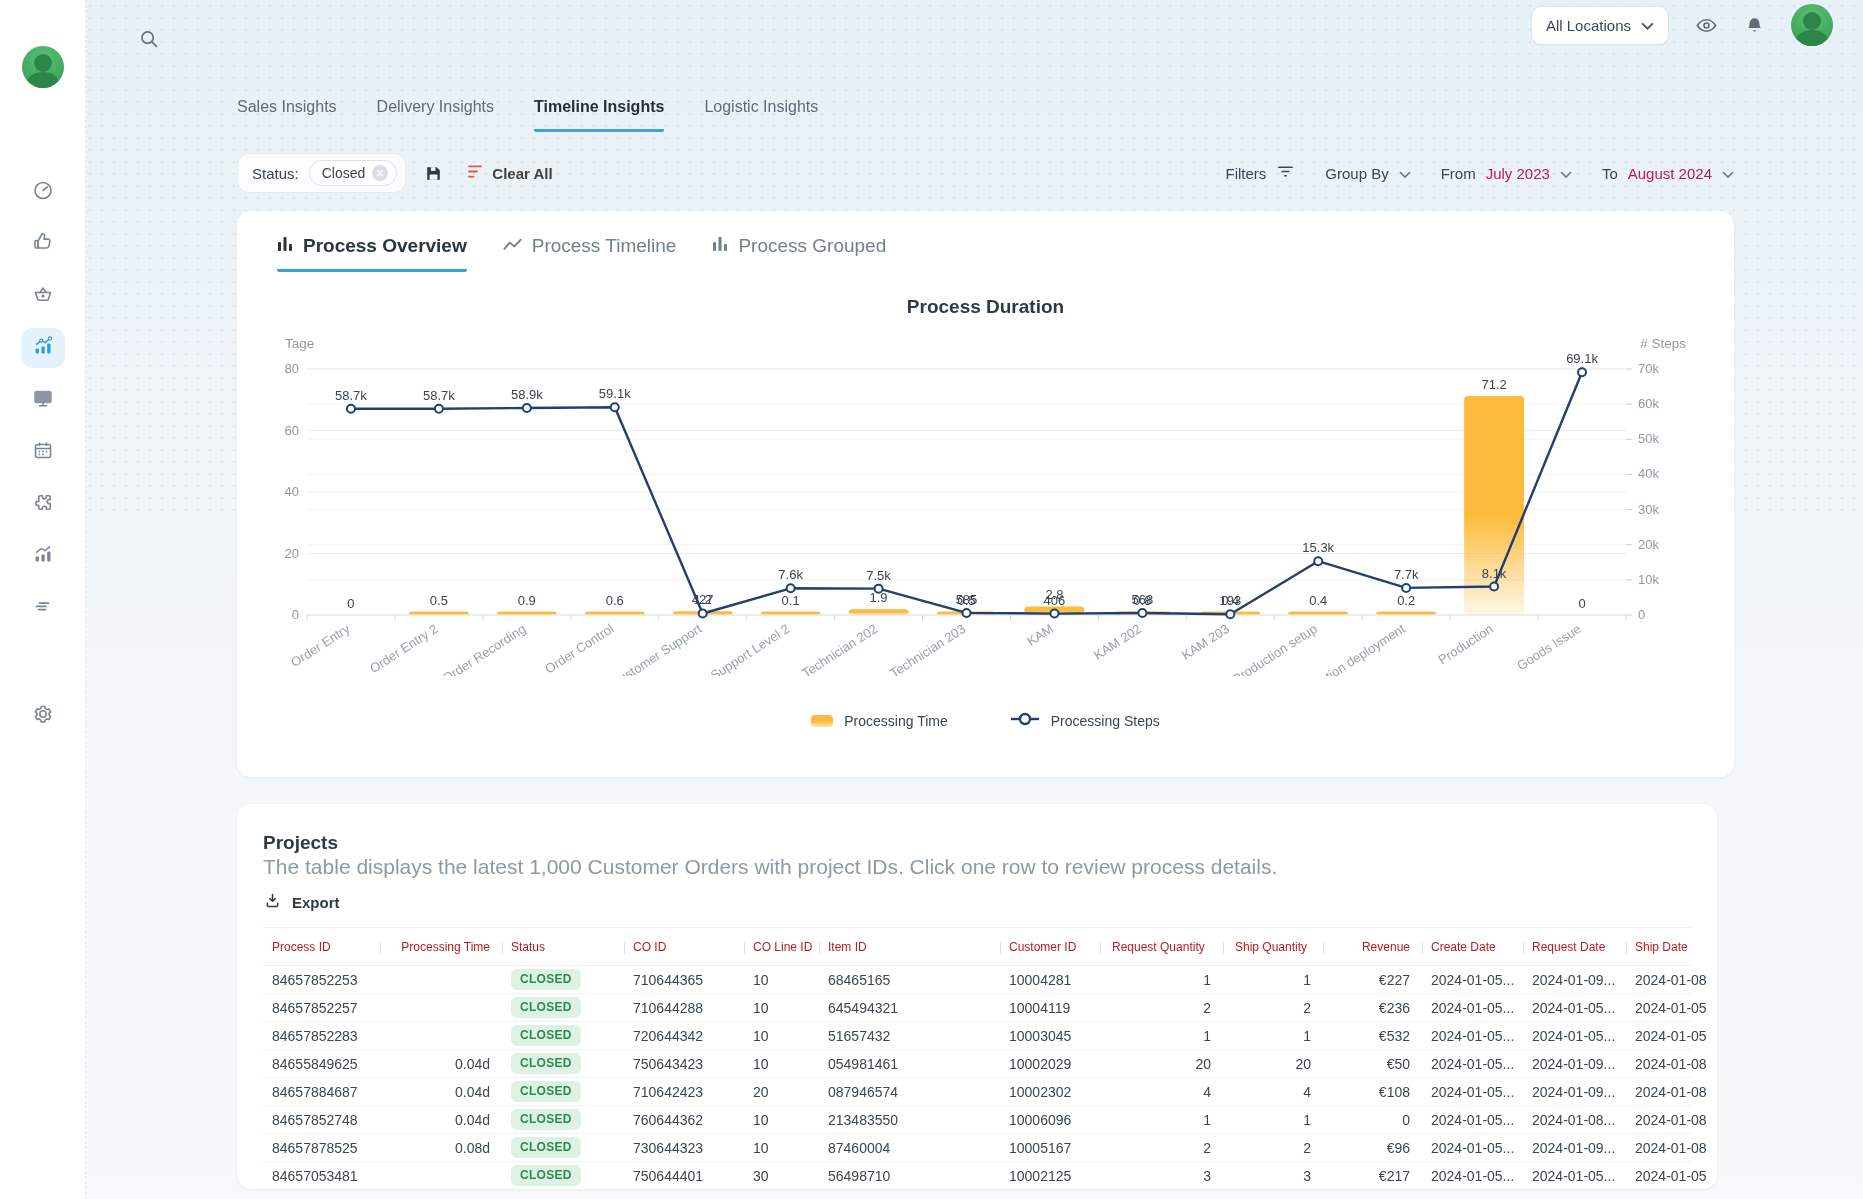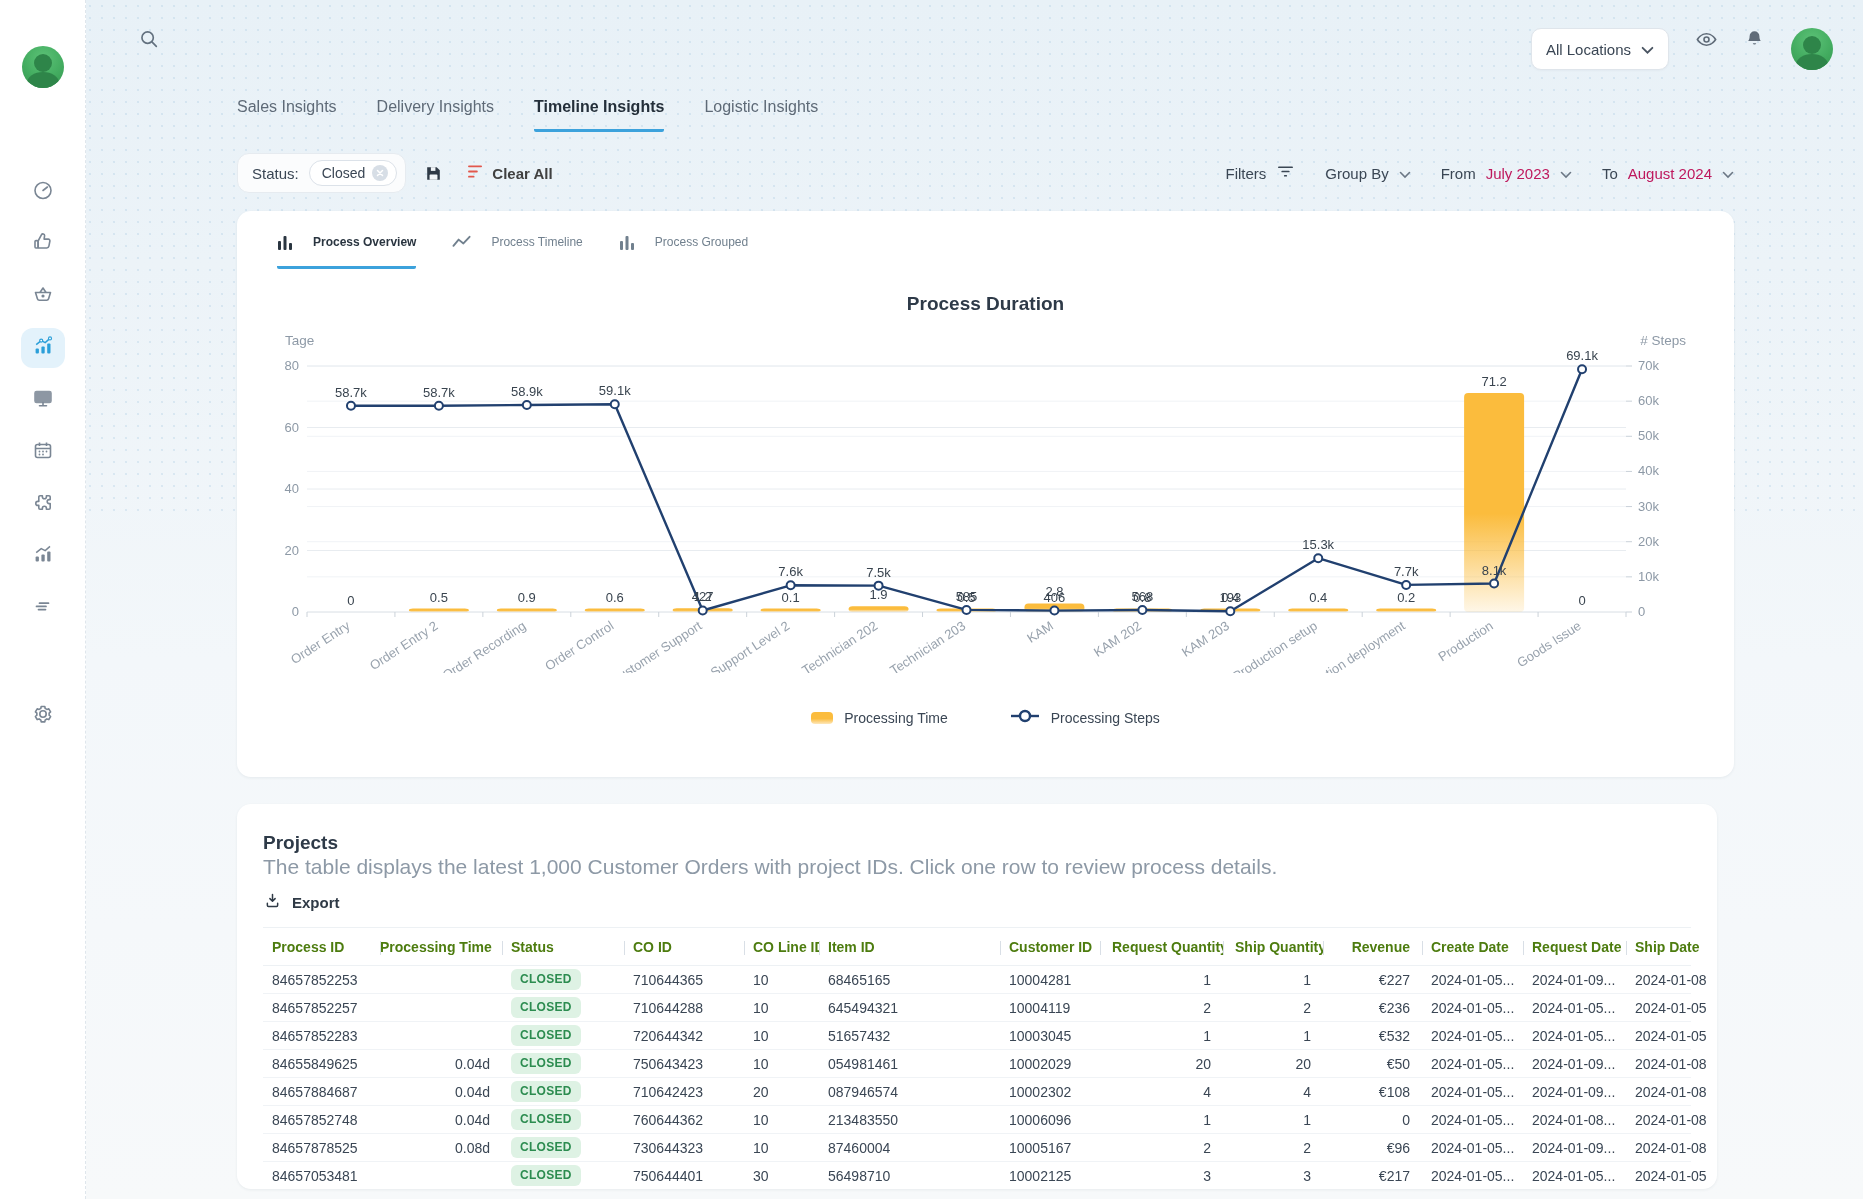--- a/index.html
+++ b/index.html
@@ -20,21 +20,21 @@
   .s-avatar::before{content:"";position:absolute;left:50%;top:18%;width:18px;height:18px;margin-left:-9px;border-radius:50%;background:#2E8549}
   .s-avatar::after{content:"";position:absolute;left:50%;top:62%;width:32px;height:22px;margin-left:-16px;border-radius:50%;background:#2E8549}
   .s-nav{display:flex;flex-direction:column;align-items:center;gap:12px;margin-top:84px}
   .s-item{width:44px;height:40px;border-radius:12px;display:flex;align-items:center;justify-content:center;color:#7A8694;cursor:pointer}
   .s-item svg{width:24px;height:24px}
   .s-item.active{background:#E3F2FB;color:#2B9FD9}
   .s-item.gear{margin-top:56px}
   
   .main{position:absolute;left:86px;top:0;right:0;bottom:0}
   .top-search{position:absolute;left:52px;top:28px;color:#62707E;cursor:pointer}
-  .top-right{position:absolute;right:30px;top:28px;display:flex;gap:26px;z-index:6}
+  .top-right{position:absolute;right:30px;top:4px;display:flex;align-items:center;gap:26px;z-index:6}
   .loc-btn{display:flex;align-items:center;gap:10px;background:#fff;border:1px solid #DFE5EB;border-radius:10px;
     padding:10px 14px;font-size:15px;color:#3A4654;cursor:pointer;box-shadow:0 1px 2px rgba(40,60,80,.04)}
   .icon-btn{color:#5F6B78;cursor:pointer;display:flex}
   .t-avatar{width:42px;height:42px;border-radius:50%;position:relative;overflow:hidden;cursor:pointer;
     background:radial-gradient(circle at 50% 30%,#5CC277 0%,#43AC60 55%,#359750 100%)}
   .t-avatar::before{content:"";position:absolute;left:50%;top:18%;width:18px;height:18px;margin-left:-9px;border-radius:50%;background:#2E8549}
   .t-avatar::after{content:"";position:absolute;left:50%;top:62%;width:32px;height:22px;margin-left:-16px;border-radius:50%;background:#2E8549}
   
   .content{padding:0 40px 0 151px;position:relative}
   .nav-tabs{margin-top:98px;display:flex;gap:40px}
@@ -49,21 +49,21 @@
   .fchip .x{width:16px;height:16px;border-radius:50%;background:#D7DEE6;display:flex;align-items:center;justify-content:center;cursor:pointer}
   .save-btn{display:flex;margin-left:4px;cursor:pointer}
   .clear-all{display:flex;align-items:center;gap:8px;color:#404040;font-size:15px;font-weight:700;margin-left:10px;cursor:pointer}
   .f-right{margin-left:auto;display:flex;align-items:center;gap:30px;font-size:15px;color:#3A4654}
   .f-ctl{display:flex;align-items:center;gap:10px;cursor:pointer}
   .f-ctl .val{color:#be185d}
   
   .chart-card{margin-top:18px;width:1497px;height:566px;background:#fff;border-radius:14px;
     box-shadow:0 1px 3px rgba(30,50,70,.07);padding:24px 40px 0 40px}
   .chart-tabs{display:flex;gap:36px}
-  .ctab{display:flex;align-items:flex-start;gap:20px;font-size:12px;color:#71808E;padding-bottom:12px;
+  .ctab{display:flex;align-items:flex-start;gap:10px;font-size:19px;color:#71808E;padding-bottom:12px;
     border-bottom:3px solid transparent;cursor:pointer}
   .ctab.active{color:#2A3540;font-weight:700;border-bottom-color:#3CA2DC;border-radius:2px}
   .chart-title{text-align:center;margin-top:24px;font-size:19px;font-weight:700;color:#2E3A48}
   #chart-svg{display:block;width:1417px;height:352px;margin-top:6px}
   .tick{font:13px "Liberation Sans",sans-serif;fill:#8D99A6}
   .axisTitle{font:13.5px "Liberation Sans",sans-serif;fill:#8D99A6}
   .dlabel{font:13px "Liberation Sans",sans-serif;fill:#39444F;text-anchor:middle}
   .cat{font:13px "Liberation Sans",sans-serif;fill:#98A2AD;text-anchor:end}
   .end{text-anchor:end}
   .legend{display:flex;justify-content:center;gap:62px;margin-top:36px;font-size:14px;color:#3A4654}
@@ -76,21 +76,21 @@
   .pc-title{font-size:19px;font-weight:700;color:#2E3A48}
   .pc-desc{margin-top:1px;font-size:21px;color:#8D99A6}
   .search-box{display:flex;align-items:center;gap:9px;width:242px;height:38px;border:1px solid #DCE2E9;
     border-radius:10px;padding:0 12px;background:#fff;margin-top:-6px}
   .search-box input{border:none;outline:none;font-size:15px;color:#3A4654;width:100%;font-family:"Liberation Sans",sans-serif}
   .search-box input::placeholder{color:#9AA5B1}
   .export-btn{margin-top:12px;display:inline-flex;align-items:center;gap:10px;font-size:15px;font-weight:700;color:#2F3A46;cursor:pointer}
   .table{margin-top:13px}
   .thead,.trow{display:grid;grid-template-columns:117px 122px 122px 120px 75px 181px 100px 123px 100px 99px 101px 103px 80px;align-items:center}
   .thead{border-top:1px solid #EDF1F4;border-bottom:1px solid #EDF1F4;height:39px}
-  .th{font-size:14px;font-weight:700;color:#4d7c0f;position:relative;padding-left:9px;white-space:nowrap;overflow:hidden}
+  .th{font-size:12px;font-weight:400;color:#b91c1c;position:relative;padding-left:9px;white-space:nowrap;overflow:hidden}
   .th:not(:first-child)::before{content:"";position:absolute;left:0;top:2px;width:1px;height:15px;background:#D9DFE6}
   .trow{height:28px;border-bottom:1px solid #F0F3F6;cursor:pointer}
   .td{font-size:14px;color:#3A4654;padding-left:9px;white-space:nowrap;overflow:hidden}
   .c2,.c8,.c9,.c10{text-align:right;padding-left:0;padding-right:12px}
   .th.c2,.th.c10{padding-left:0;padding-right:12px}
   .th.c8,.th.c9{text-align:left;padding-left:12px}
   .chip-status{display:inline-block;background:#DEF2E4;color:#2C8C50;font-size:12px;font-weight:700;
     letter-spacing:.3px;border-radius:6px;padding:3px 9px;line-height:1.2}
 </style>
 </head>

